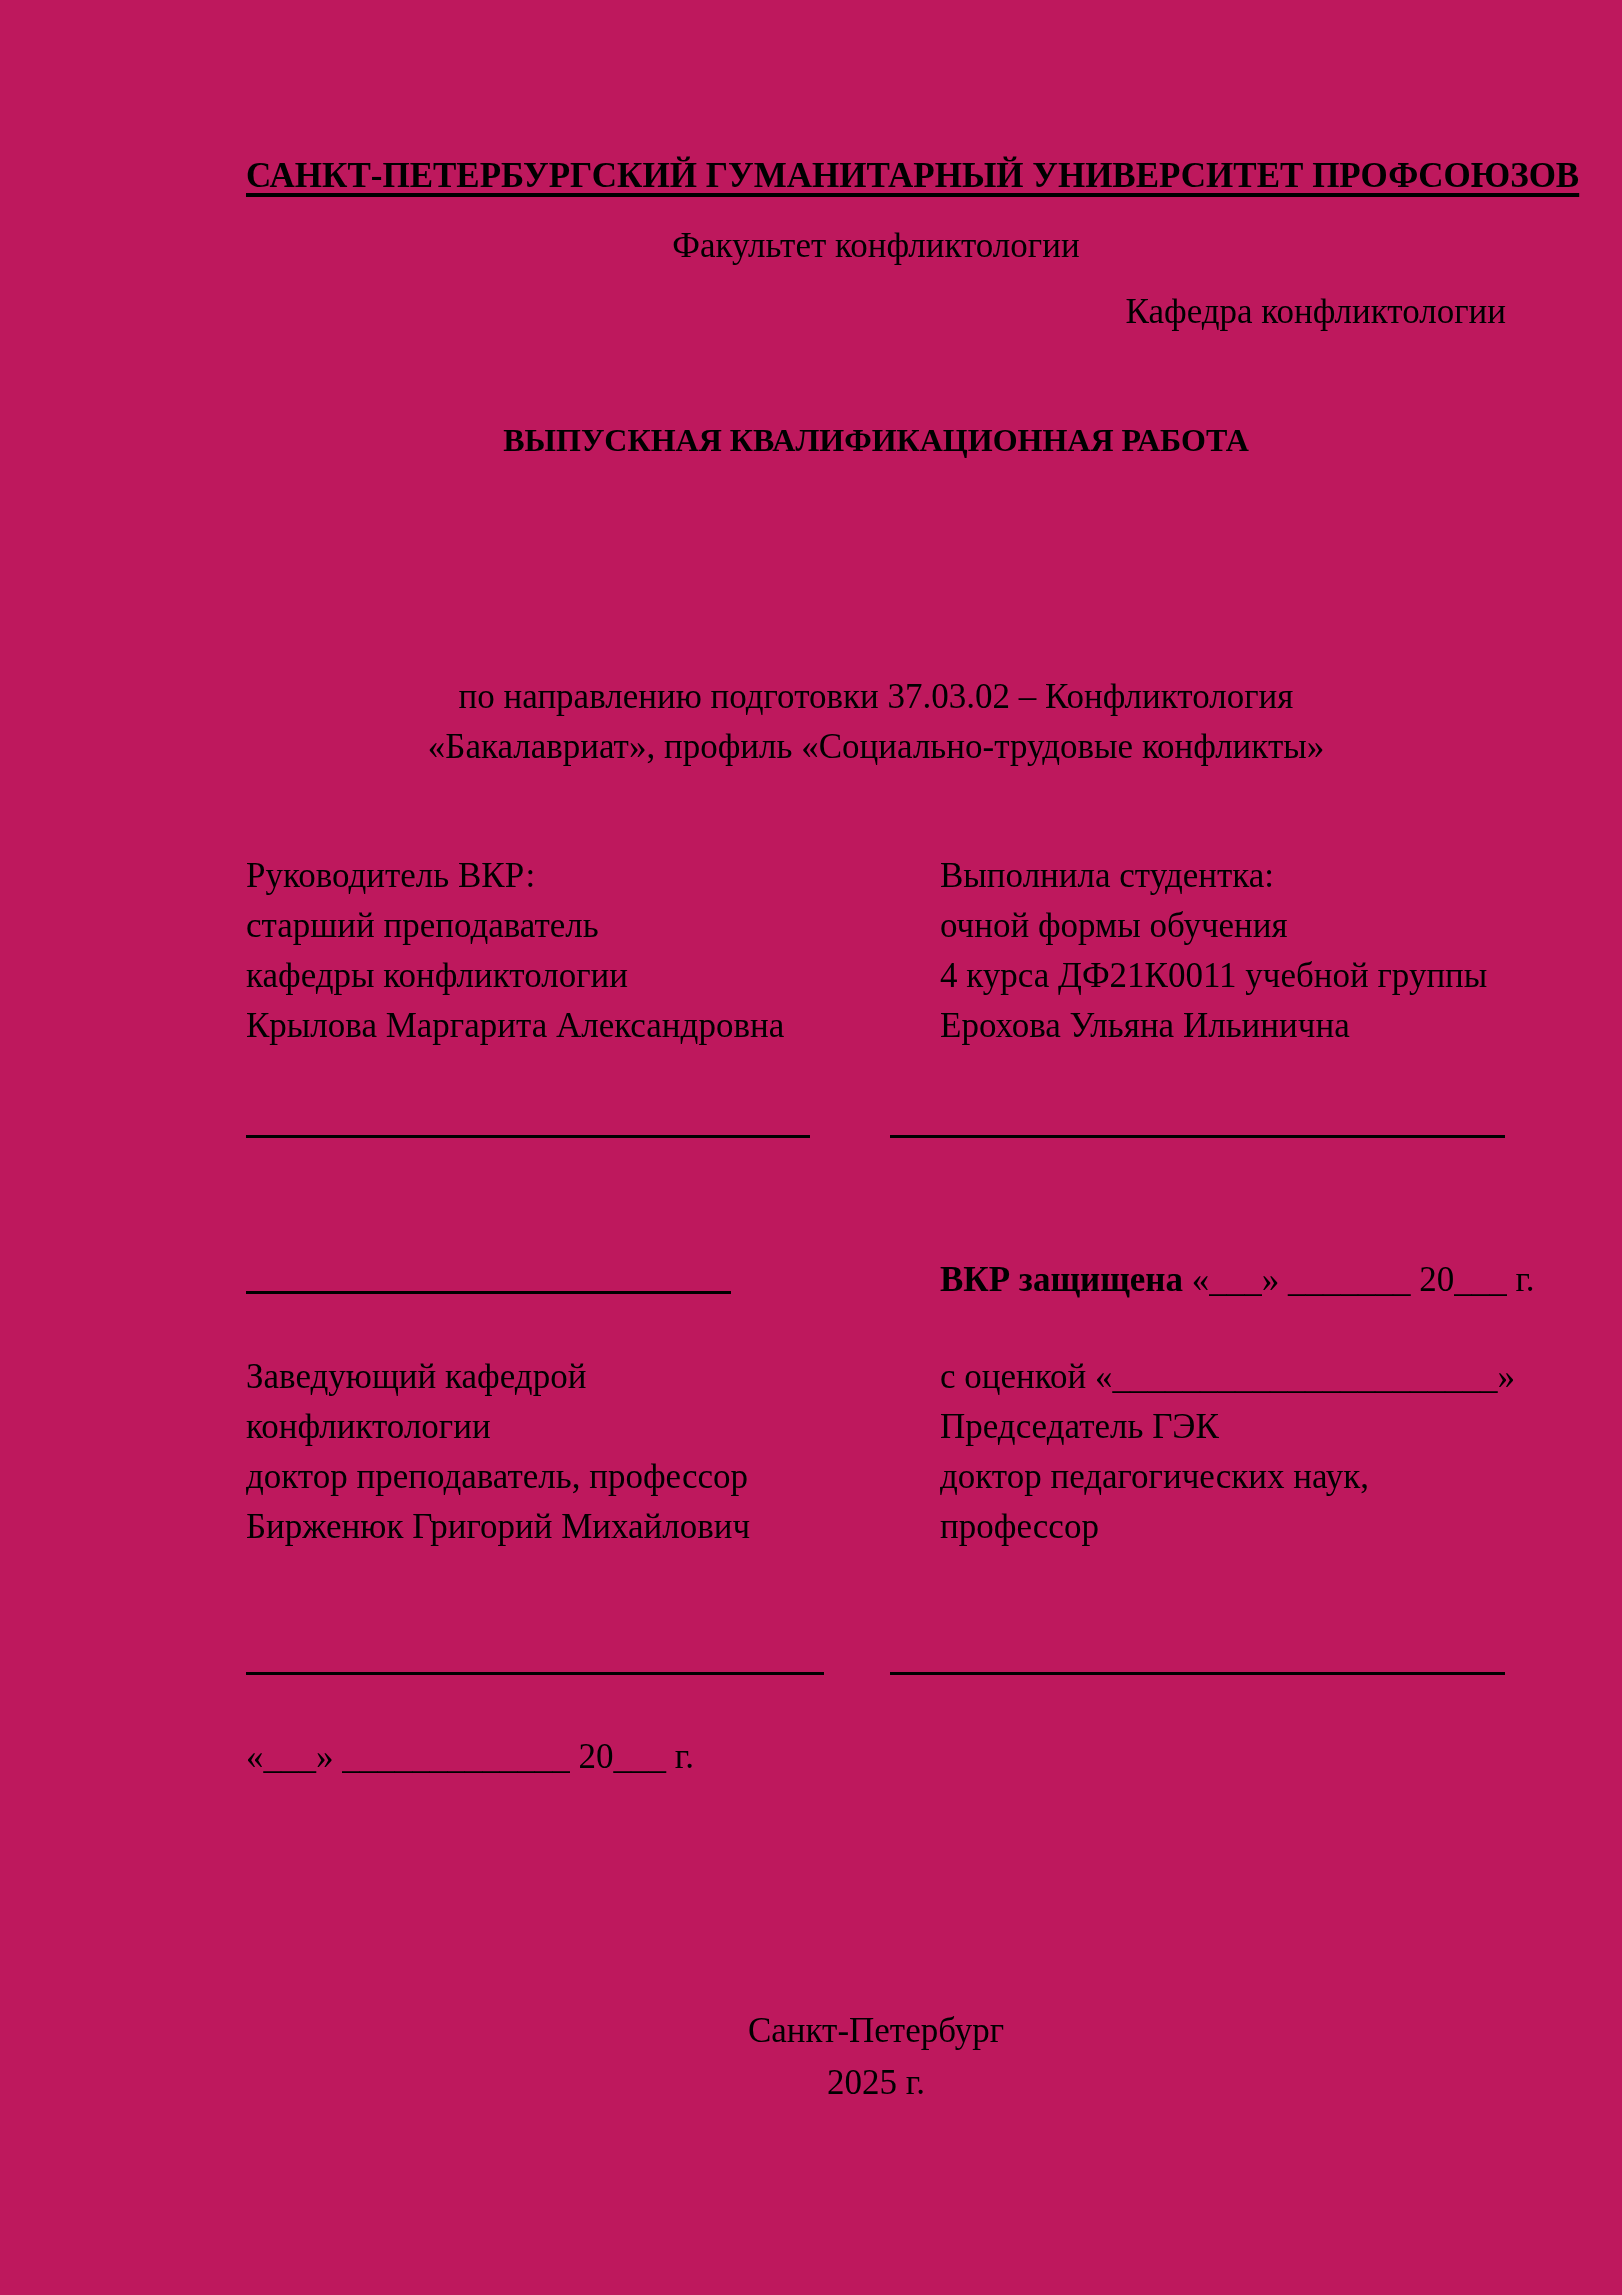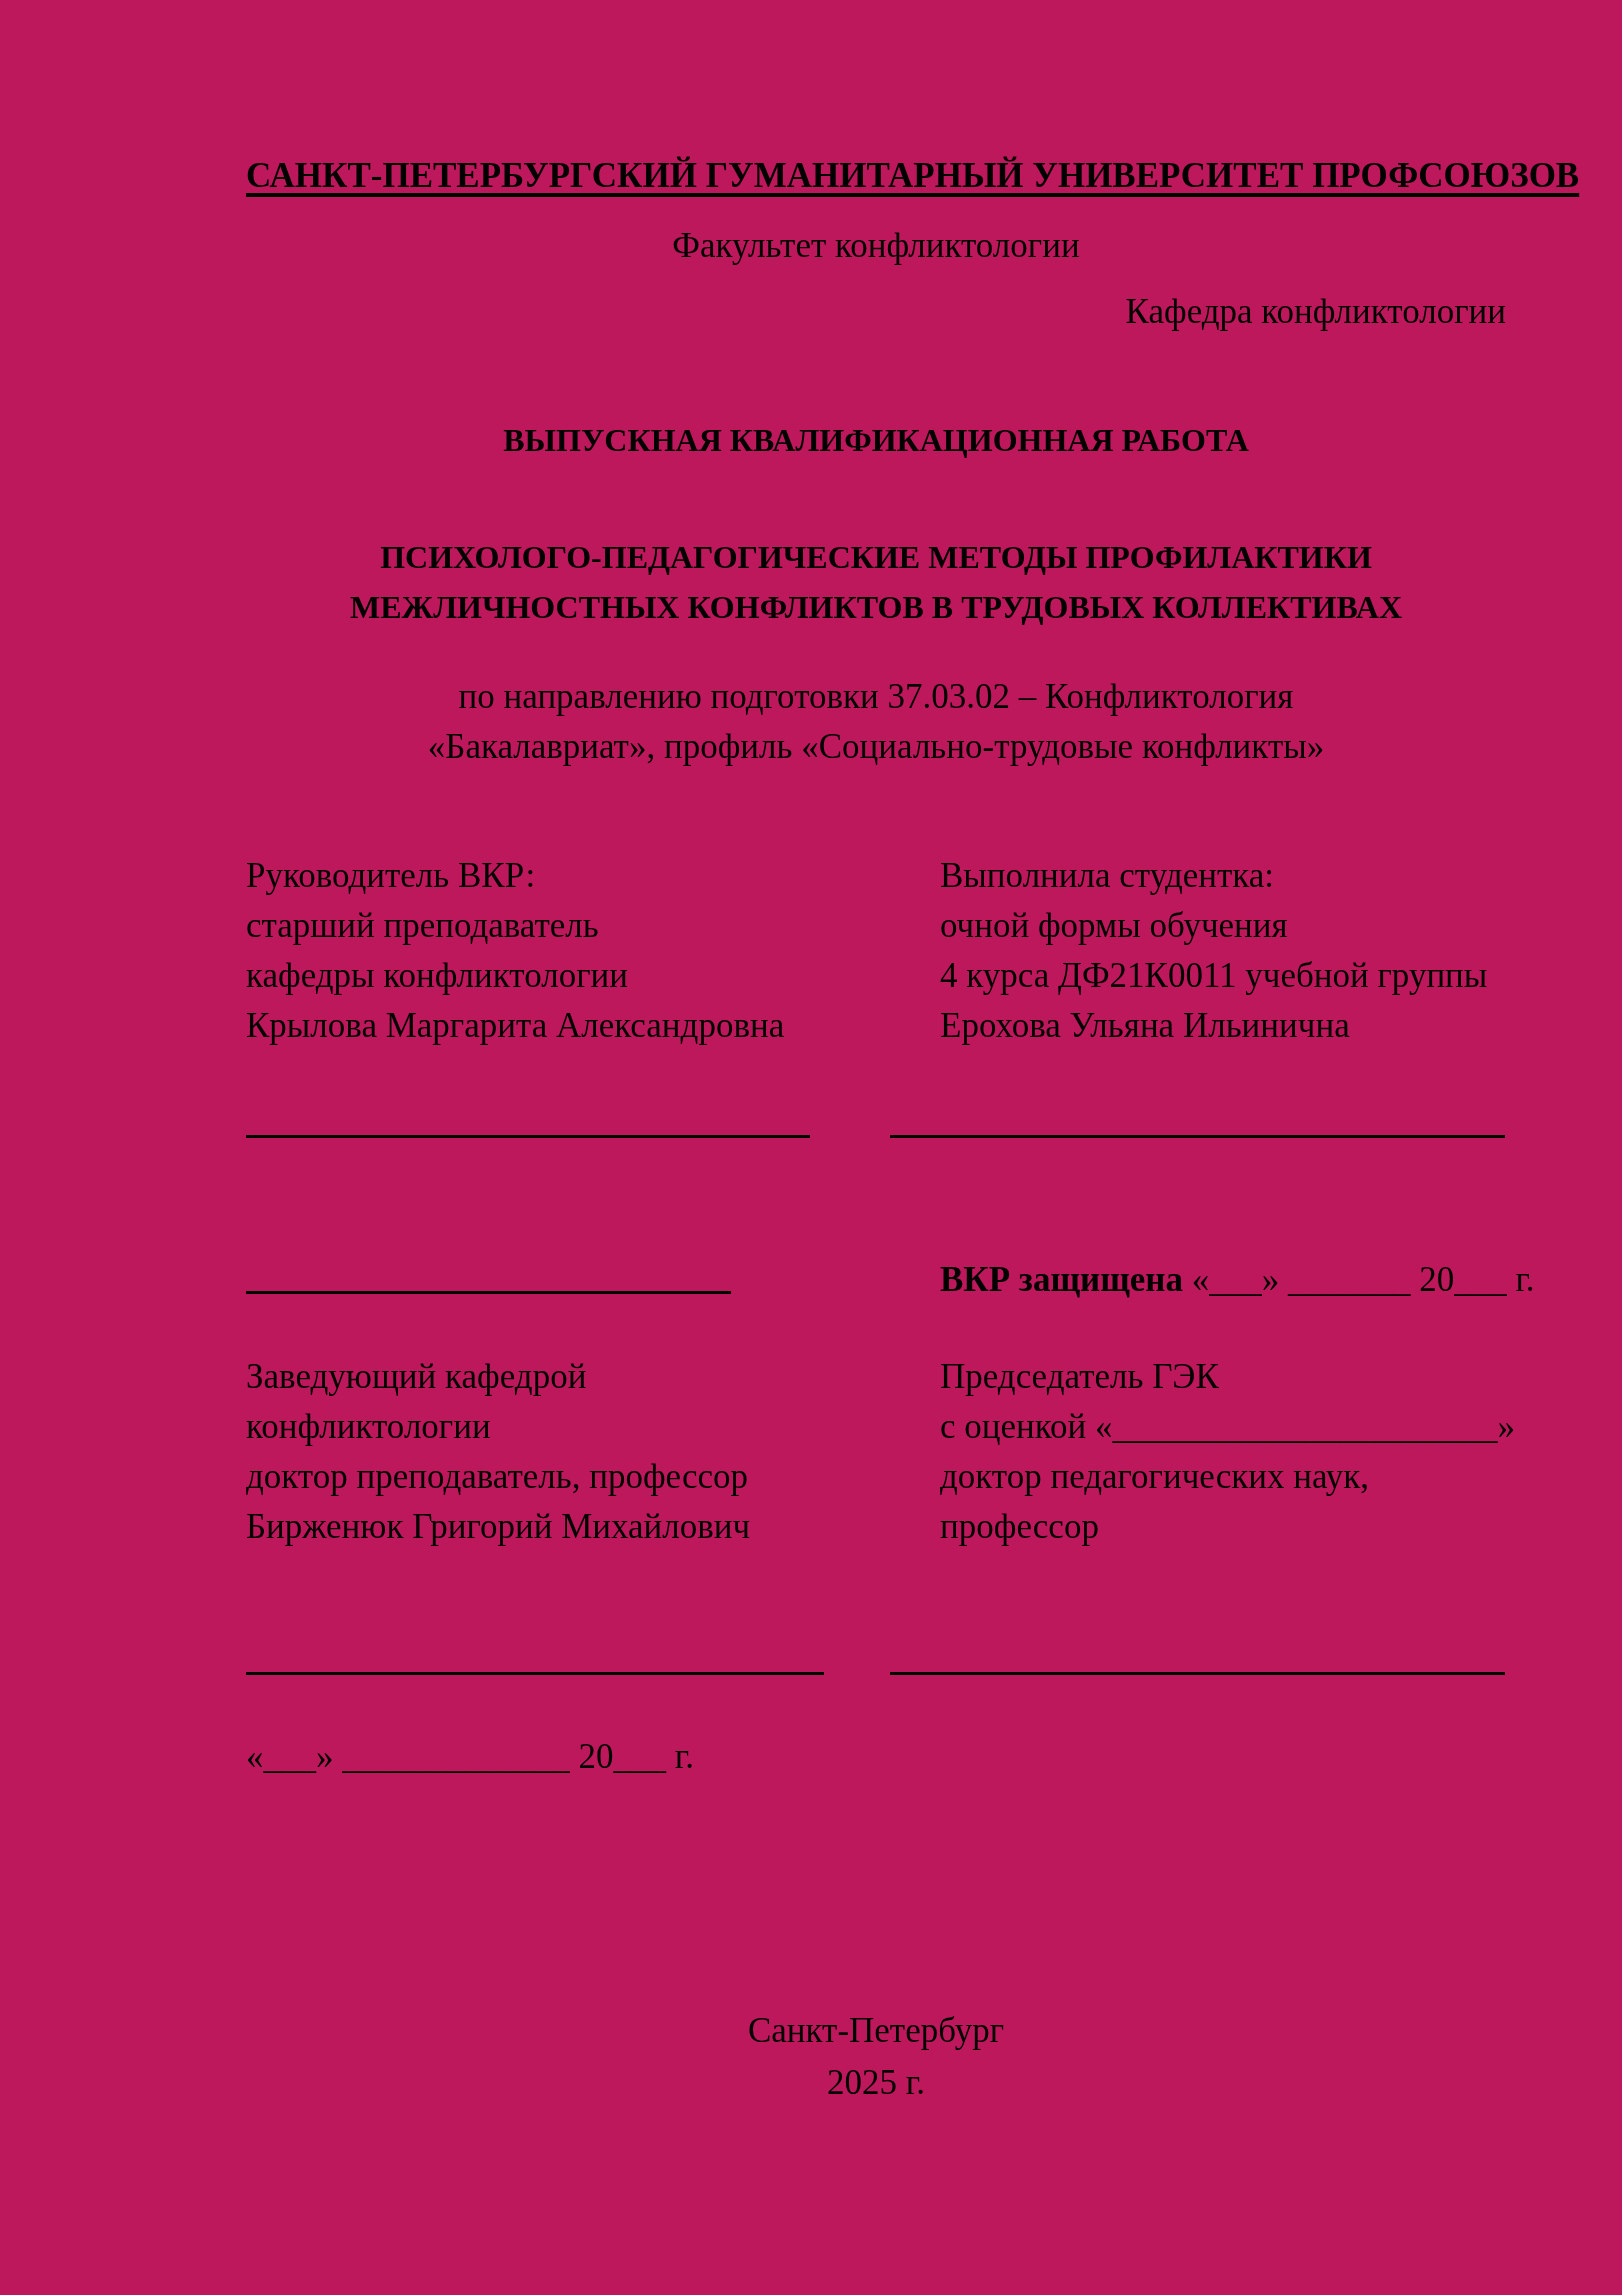--- a/index.html
+++ b/index.html
@@ -38,24 +38,20 @@
 <body>
 
 <div class="page">
 
   <div class="line center bold underline" style="top:151px">САНКТ-ПЕТЕРБУРГСКИЙ ГУМАНИТАРНЫЙ УНИВЕРСИТЕТ ПРОФСОЮЗОВ</div>
   <div class="line center" style="top:221px">Факультет конфликтологии</div>
   <div class="line right" style="top:287px">Кафедра конфликтологии</div>
 
   <div class="line center bold big" style="top:415px">ВЫПУСКНАЯ КВАЛИФИКАЦИОННАЯ РАБОТА</div>
 
-  <div class="block center bold big" style="top:532px">
-    <div>ПСИХОЛОГО-ПЕДАГОГИЧЕСКИЕ МЕТОДЫ ПРОФИЛАКТИКИ</div>
-    <div>МЕЖЛИЧНОСТНЫХ КОНФЛИКТОВ В ТРУДОВЫХ КОЛЛЕКТИВАХ</div>
-  </div>
 
   <div class="block center" style="top:672px">
     <div>по направлению подготовки 37.03.02 – Конфликтология</div>
     <div>«Бакалавриат», профиль «Социально-трудовые конфликты»</div>
   </div>
 
   <div class="col-left" style="top:851px">
     <div>Руководитель ВКР:</div>
     <div>старший преподаватель</div>
     <div>кафедры конфликтологии</div>
@@ -76,22 +72,22 @@
     <span class="bold">ВКР защищена</span><span> «___» _______ 20___ г.</span>
   </div>
 
   <div class="col-left" style="top:1352px">
     <div>Заведующий кафедрой</div>
     <div>конфликтологии</div>
     <div>доктор преподаватель, профессор</div>
     <div>Бирженюк Григорий Михайлович</div>
   </div>
   <div class="col-right" style="top:1352px">
+    <div>с оценкой «______________________»</div>
     <div>Председатель ГЭК</div>
-    <div>с оценкой «______________________»</div>
     <div>доктор педагогических наук,</div>
     <div>профессор</div>
   </div>
 
   <div class="sig" style="top:1672px; left:246px; width:578px"></div>
   <div class="sig" style="top:1672px; left:890px; width:615px"></div>
 
   <div class="col-left" style="top:1732px">
     <span>«___» _____________ 20___ г.</span>
   </div>

